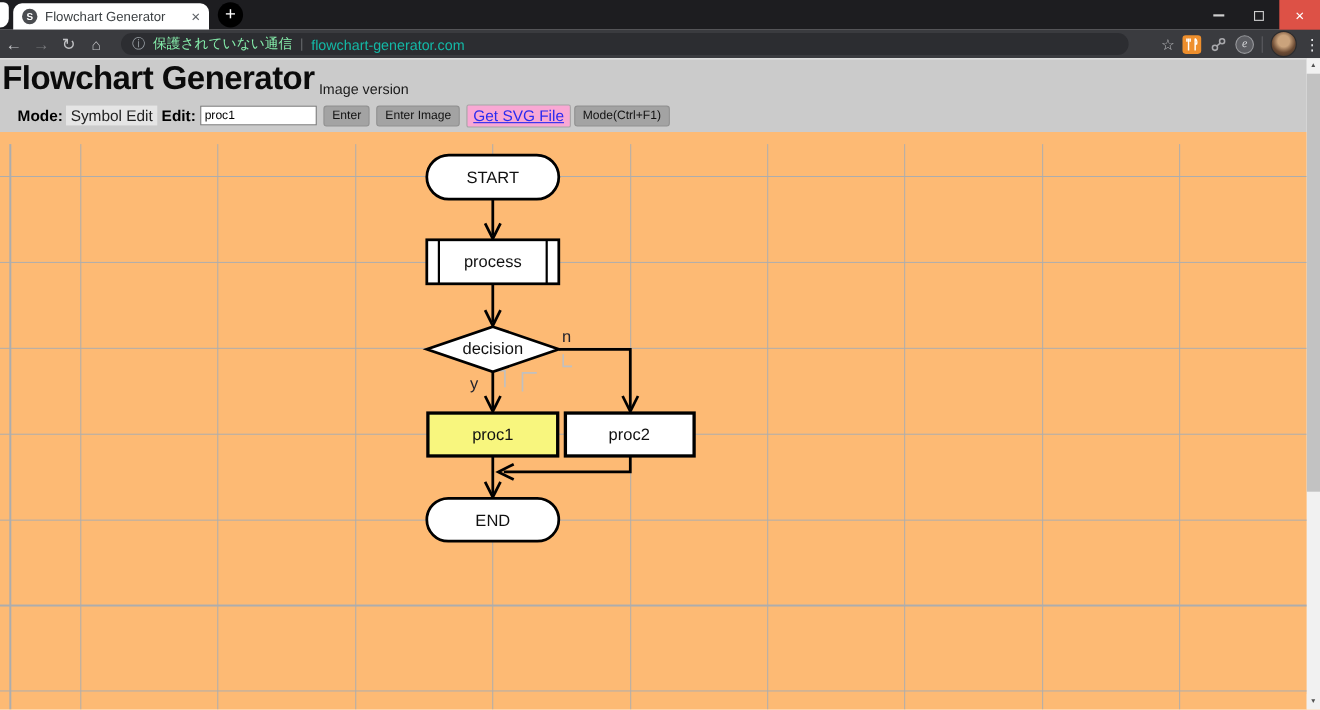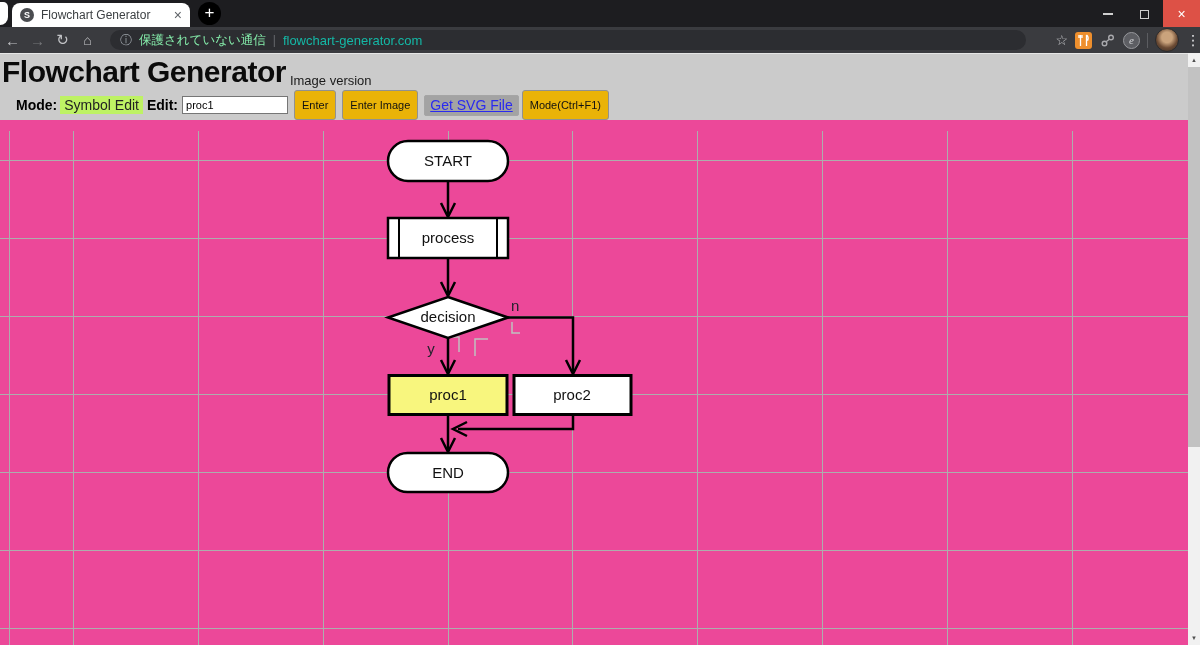--- a/index.html
+++ b/index.html
@@ -38,27 +38,27 @@
   .avatar { width:24px; height:24px; border-radius:50%; background:radial-gradient(circle at 50% 38%, #caa37c 0 30%, #6b4a33 60%, #332c26 100%); border:1px solid #2a2b2e; }
   .menu-ic { color:#e9eaed; font-size:14px; width:10px; text-align:center; letter-spacing:0; }
 
   
   .page-header { position:absolute; left:0; top:53px; width:1188px; height:67px; background:#cbcbcb; border-top:1px solid #e6e6e6; }
   .h1-row { position:absolute; left:2px; top:1px; display:flex; align-items:flex-end; }
   .h1 { font-size:30px; font-weight:bold; color:#0b0b0b; letter-spacing:-0.5px; line-height:34px; }
   .beta { font-size:13px; color:#1a1a1a; margin-left:4px; margin-bottom:1px; }
   .ctl-row { position:absolute; left:16px; top:40px; height:22px; display:flex; align-items:center; }
   .lbl { font-size:14px; font-weight:bold; color:#000; }
-  .mode-hl { background:#bef264; font-size:14px; color:#222; padding:1px 4px; margin:0 4px 0 3px; }
+  .mode-hl { background:#e5e5e5; font-size:14px; color:#222; padding:1px 4px; margin:0 4px 0 3px; }
   .txt-input { width:106px; height:18px; border:1px solid #767676; background:#fff; font-size:11px; padding:0 3px; margin:0 6px 0 4px; font-family:"Liberation Sans", sans-serif; }
-  .btn { font-size:11px; color:#111; background:#eab308; border:1px solid #919191; border-radius:3px; height:30px; padding:0 7px; margin-right:6px; font-family:"Liberation Sans", sans-serif; display:flex; align-items:center; }
-  .svg-btn { background:#a3a3a3; border:1px solid #a5a5a5; border-radius:2px; height:21px; padding:0 5px; margin-right:3px; display:flex; align-items:center; }
+  .btn { font-size:11px; color:#111; background:#a3a3a3; border:1px solid #919191; border-radius:3px; height:19px; padding:0 7px; margin-right:6px; font-family:"Liberation Sans", sans-serif; display:flex; align-items:center; }
+  .svg-btn { background:#f9a8d4; border:1px solid #a5a5a5; border-radius:2px; height:21px; padding:0 5px; margin-right:3px; display:flex; align-items:center; }
   .svg-link { font-size:14px; color:#2a2af0; text-decoration:underline; }
 
-  .canvas { position:absolute; left:0; top:120px; width:1188px; height:525px; background:#ec4899; }
+  .canvas { position:absolute; left:0; top:120px; width:1188px; height:525px; background:#fdba74; }
   .grid { position:absolute; left:0; top:11px; width:1188px; height:514px;
     background-image:
       repeating-linear-gradient(to right, #adadad 0 1px, transparent 1px 124.87px),
       repeating-linear-gradient(to bottom, #adadad 0 1px, transparent 1px 78px);
     background-position: 73px 0, 0 29px; }
   .fc-svg { position:absolute; left:0; top:0; }
   .fc-text { font-family:"Liberation Sans", sans-serif; font-size:15px; fill:#111; }
   .edge-lbl { font-family:"Liberation Sans", sans-serif; font-size:15px; fill:#23232d; }
 
   

